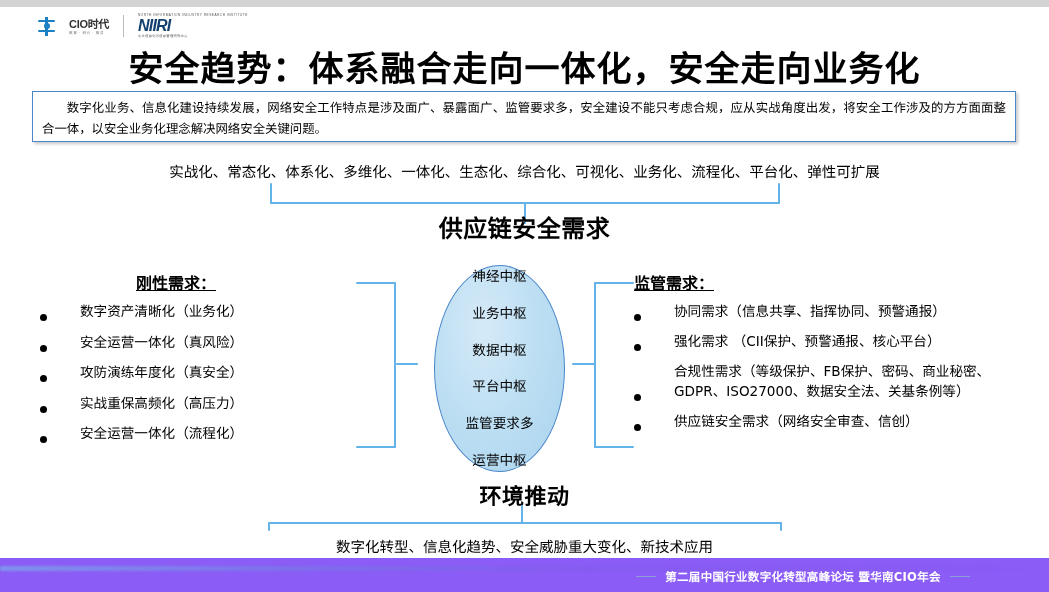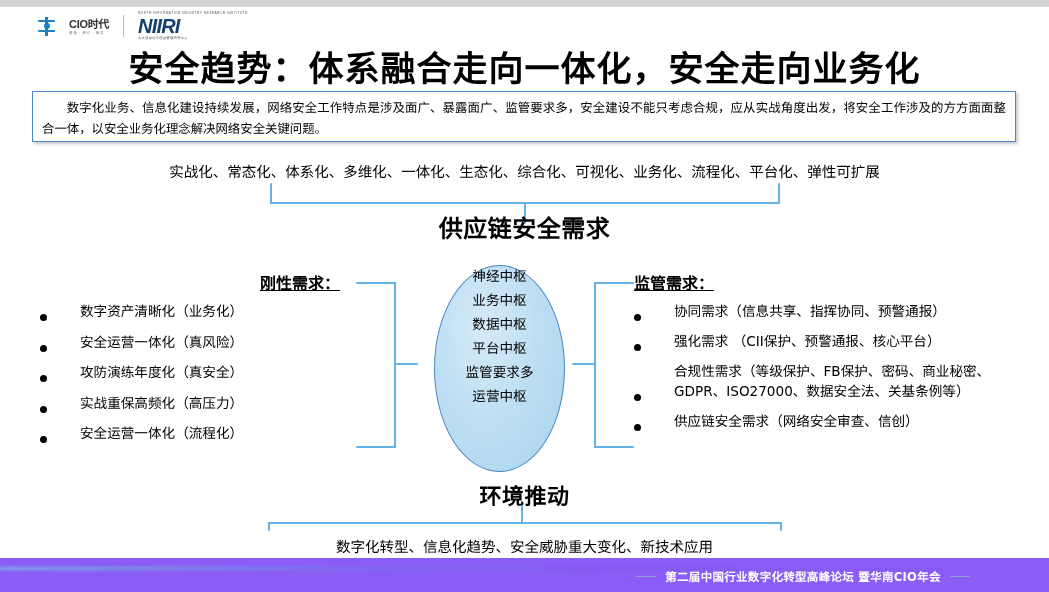--- a/index.html
+++ b/index.html
@@ -21,21 +21,21 @@
   .logo-mark{width:17px;height:19px;position:relative;}
   .logo-mark .bar{position:absolute;left:0;top:3px;width:17px;height:2.4px;background:#1b7fc4;border-radius:1px;}
   .logo-mark .bar2{position:absolute;left:0;top:13px;width:17px;height:2.4px;background:#1b7fc4;border-radius:1px;}
   .logo-mark .stem{position:absolute;left:7px;top:0;width:3px;height:19px;background:#1b7fc4;}
   .logo-mark .dot{position:absolute;left:5.5px;top:6.5px;width:6px;height:6px;border-radius:50%;background:#1b7fc4;}
   .logo-cio-text{font-size:11px;font-weight:bold;color:#333;line-height:1;letter-spacing:-.3px;}
   .logo-cio-sub{font-size:3.6px;color:#777;letter-spacing:.6px;line-height:1;margin-top:2px;}
   .logo-divider{width:1px;height:22px;background:#bbb;margin:0 5px;}
   .logo-niiri{display:flex;flex-direction:column;align-items:flex-start;line-height:1;}
   .logo-niiri-top{font-size:3.2px;color:#555;letter-spacing:.5px;margin-bottom:1px;}
-  .logo-niiri-main{font-size:20px;font-weight:bold;font-style:italic;color:#13406e;letter-spacing:-.8px;line-height:1;}
+  .logo-niiri-main{font-size:16px;font-weight:bold;font-style:italic;color:#13406e;letter-spacing:-.8px;line-height:1;}
   .logo-niiri-bot{font-size:3.2px;color:#555;letter-spacing:.35px;margin-top:1px;}
 
   
   .title{
     position:absolute;left:0;top:40px;width:1049px;text-align:center;
     font-family:"DejaVu Sans","Liberation Sans",sans-serif;
     font-size:35px;font-weight:bold;color:#000;letter-spacing:1px;
     white-space:nowrap;
   }
 
@@ -73,21 +73,21 @@
     font-size:24px;font-weight:bold;color:#000;letter-spacing:.5px;
   }
 
   
   .ellipse{
     position:absolute;left:434px;top:265px;width:131px;height:207px;
     border-radius:50%;
     background:radial-gradient(ellipse at 38% 30%, #d5eaf8 0%, #bedff3 45%, #a9d4ee 100%);
     border:1.7px solid #4a86c8;
     box-sizing:border-box;
-    display:flex;flex-direction:column;align-items:center;justify-content:flex-start;
+    display:flex;flex-direction:column;align-items:center;justify-content:space-between;
     gap:3px;
   }
   .ellipse-item{font-size:13.6px;color:#000;line-height:21px;font-family:"DejaVu Sans","Liberation Sans",sans-serif;}
 
   
   .br{position:absolute;}
   .br .v{position:absolute;width:2.4px;background:#64b3e8;border-radius:2px;}
   .br .h{position:absolute;height:2.4px;background:#64b3e8;border-radius:2px;}
 
   
@@ -104,21 +104,21 @@
   .bracket-right .b{left:22px;top:163.6px;width:40px;}
   .bracket-right .arm{left:0px;top:81px;width:24px;}
 
   
   .col-left{position:absolute;left:40px;top:270px;width:300px;}
   .col-title{
     font-size:16px;font-weight:bold;color:#000;text-decoration:underline;
     text-align:right;padding-right:0px;margin-bottom:7px;
     font-family:"DejaVu Sans","Liberation Sans",sans-serif;
   }
-  .col-left .col-title{text-align:right;padding-left:96px;}
+  .col-left .col-title{text-align:left;padding-left:96px;}
   .bullet-row{display:flex;align-items:flex-end;margin-bottom:10.5px;gap:20px;}
   .bullet-dot{
     width:7px;height:7px;border-radius:50%;background:#000;flex:0 0 auto;
     margin-top:7px;margin-right:13px;
   }
   .bullet-text{
     font-size:13.6px;line-height:20px;color:#000;
     font-family:"DejaVu Sans","Liberation Sans",sans-serif;
   }
 

